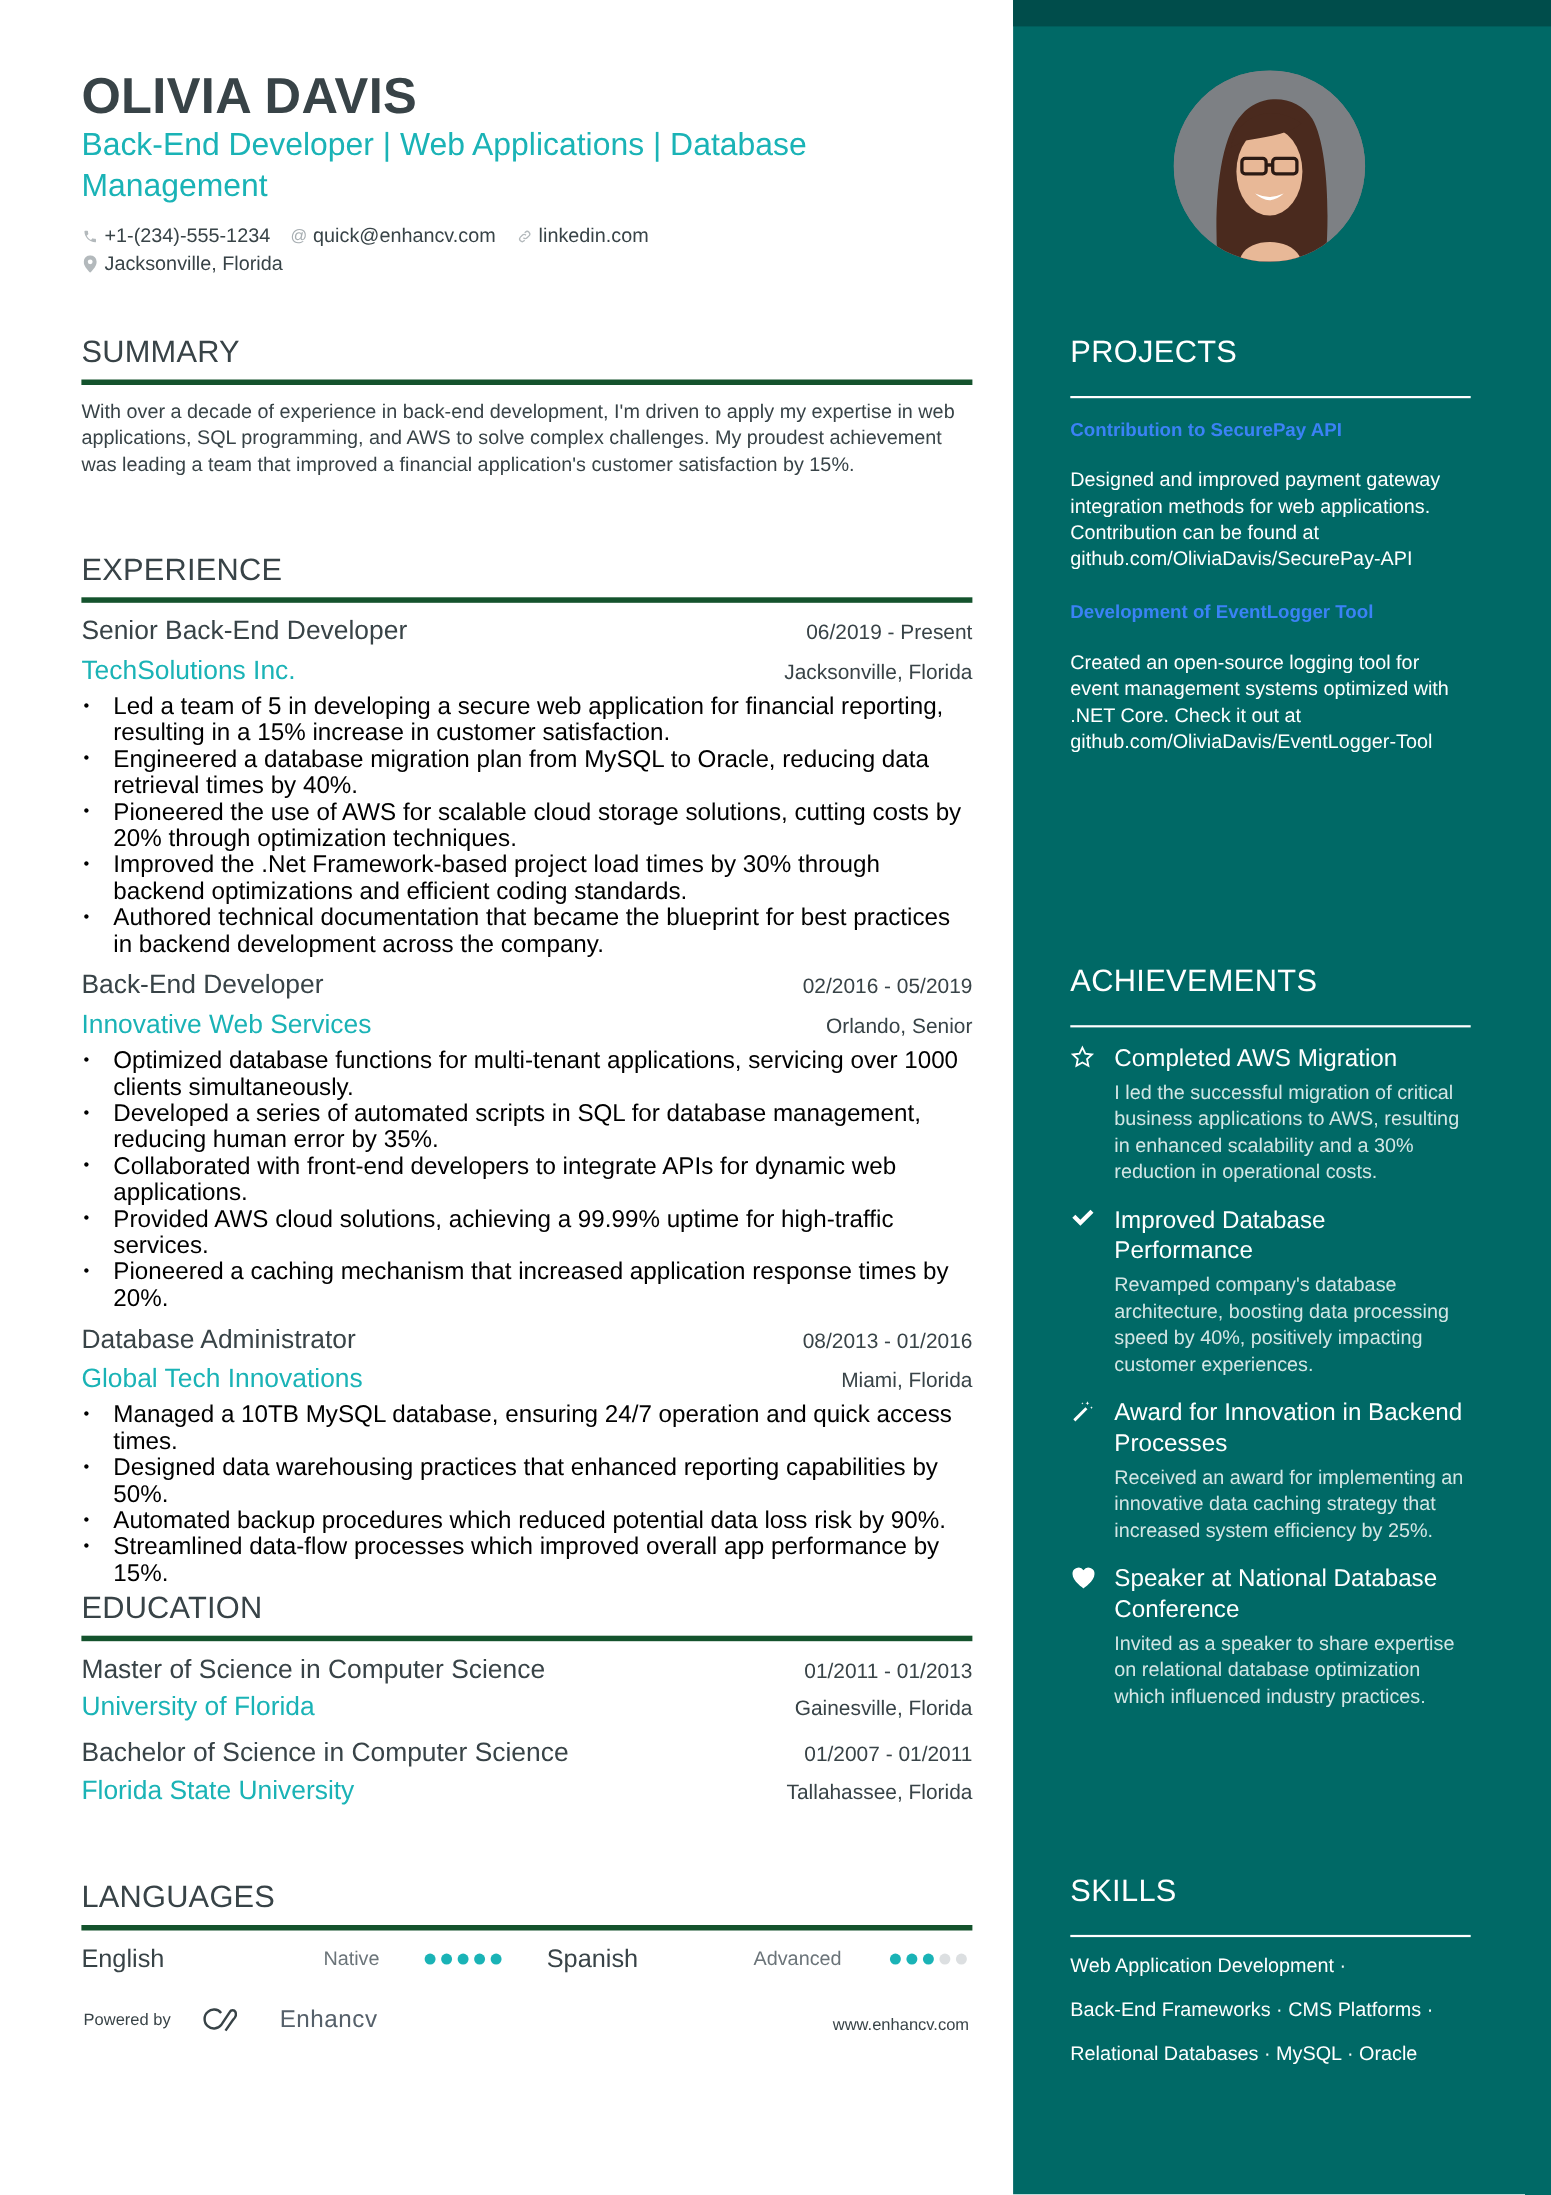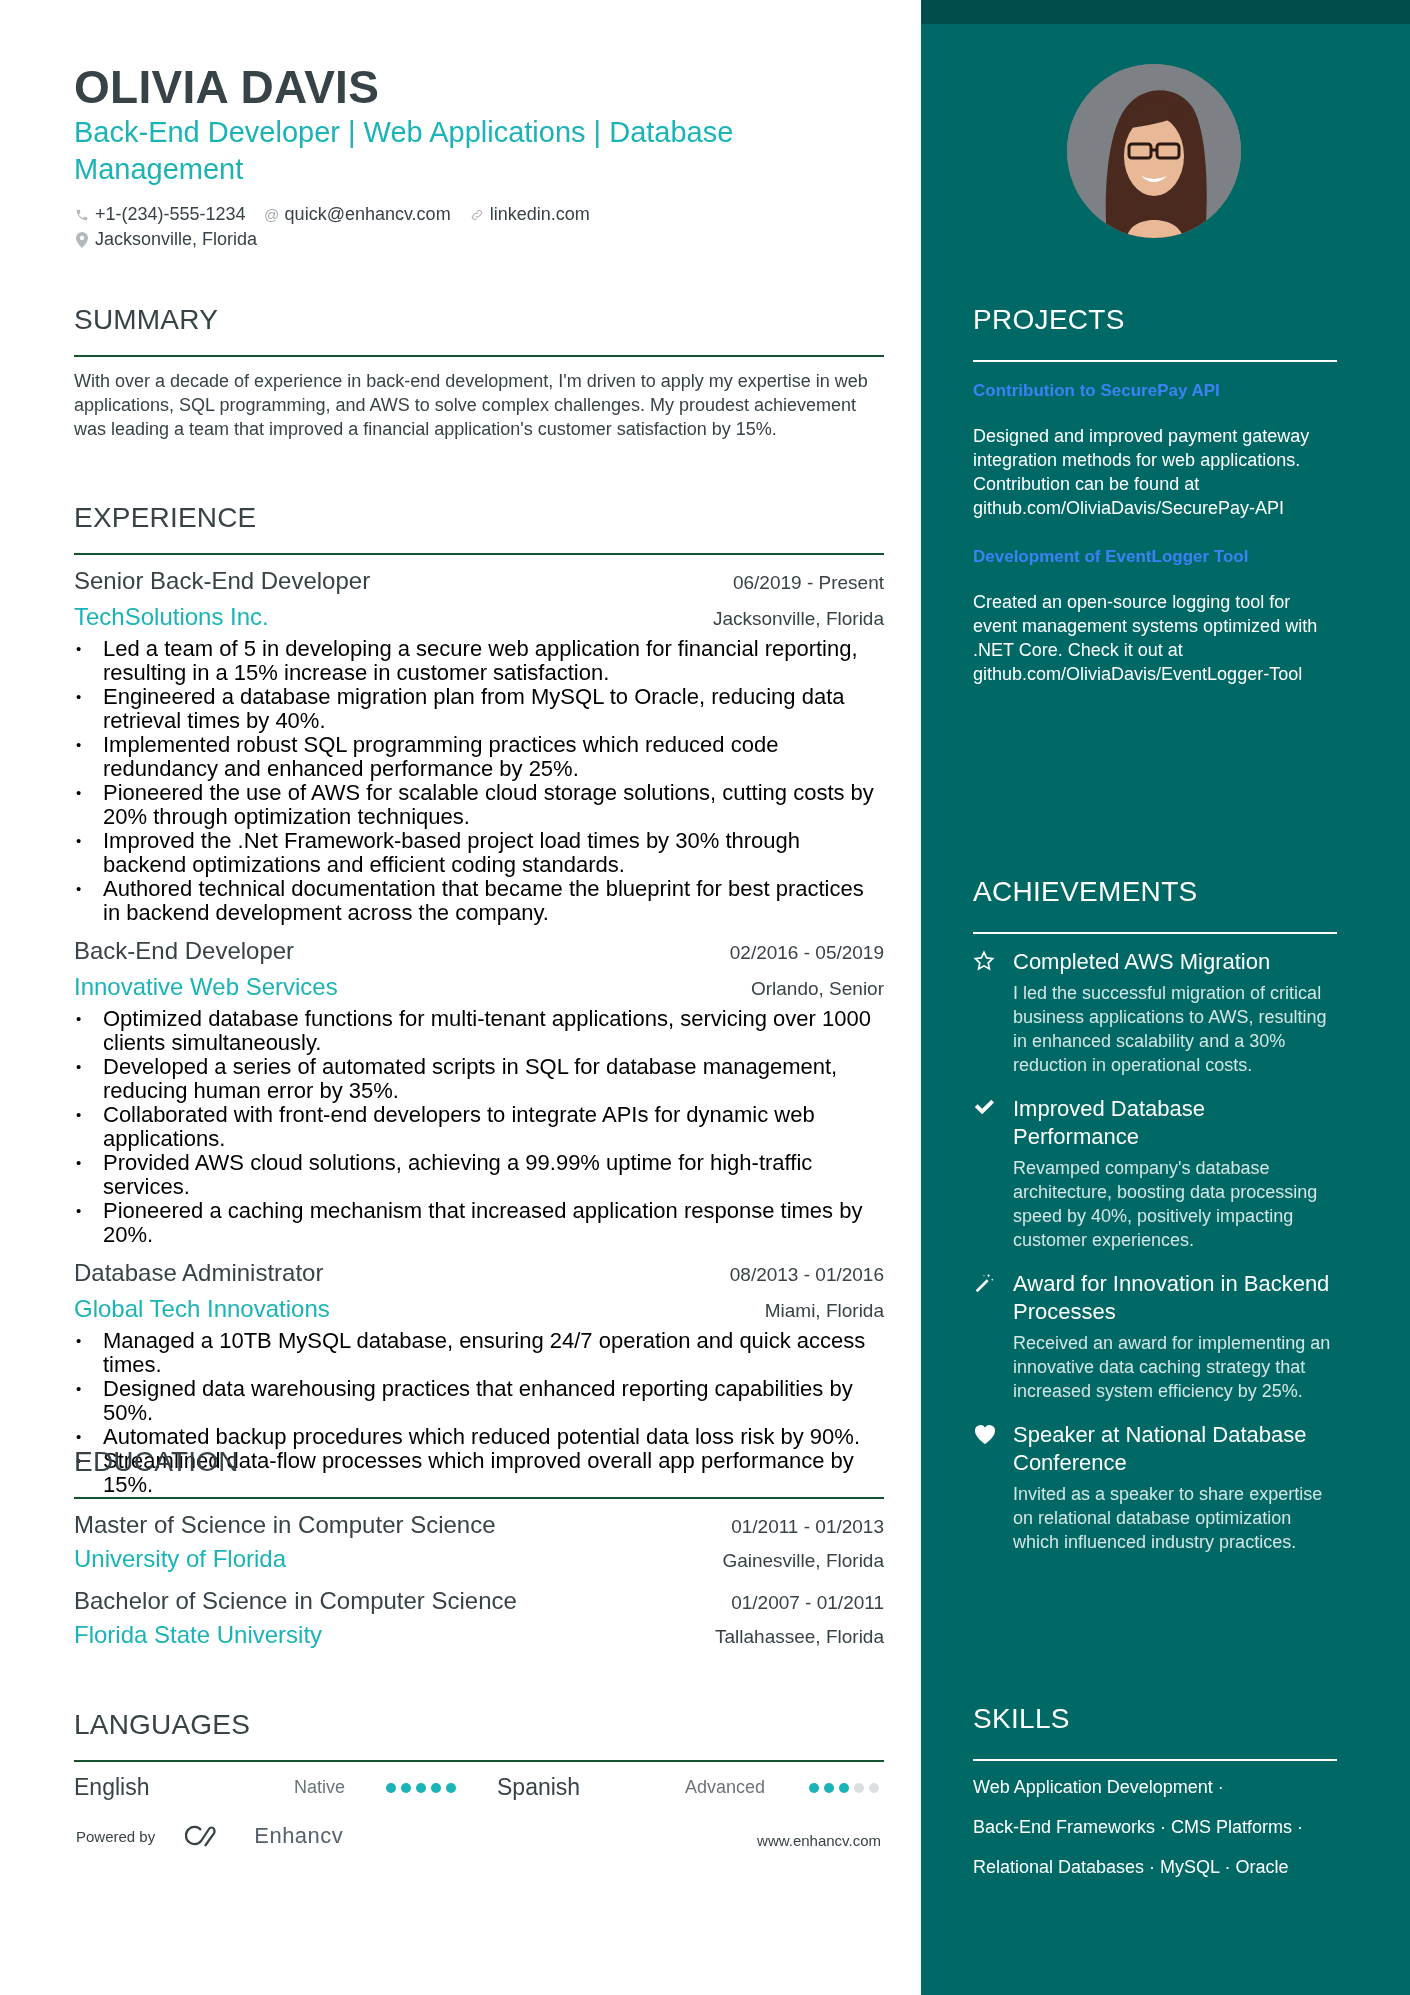--- a/index.html
+++ b/index.html
@@ -13,21 +13,21 @@
   
   .name { position: absolute; top: 60px; left: 74px; font-size: 46px; font-weight: bold; color: #384347; letter-spacing: 0.3px; }
   .headline { position: absolute; top: 114px; left: 74px; width: 780px; font-size: 29px; line-height: 37px; color: #1ab3b6; }
   .contacts { position: absolute; top: 202px; left: 74px; width: 800px; font-size: 18px; color: #384347; line-height: 25px; }
   .contact-row { display: flex; align-items: center; gap: 18px; }
   .contact-item { display: inline-flex; align-items: center; gap: 5px; }
   .contact-item .ic { color: #a7aeb2; font-size: 15px; width: 16px; display: inline-flex; justify-content: center; }
 
   
   .section { position: absolute; left: 74px; width: 810px; }
-  .sec-title { font-size: 28px; color: #384347; letter-spacing: 0.2px; padding-bottom: 19px; border-bottom: 2px solid #14532d; margin-bottom: 12px; }
+  .sec-title { font-size: 28px; color: #384347; letter-spacing: 0.2px; padding-bottom: 9px; border-bottom: 5px solid #14532d; margin-bottom: 12px; }
   .summary-text { font-size: 18px; line-height: 24px; color: #384347; }
 
   .job { margin-bottom: 12px; }
   .job-row { display: flex; justify-content: space-between; align-items: baseline; }
   .job-title { font-size: 24px; color: #384347; }
   .job-date { font-size: 19px; color: #384347; }
   .job-company { font-size: 24px; color: #1ab3b6; margin-top: 8px; }
   .job-loc { font-size: 19px; color: #384347; }
   .bullets { list-style: none; margin-top: 6px; }
   .bullets li { position: relative; padding-left: 29px; font-size: 22px; line-height: 24px; color: #000000; }
@@ -117,21 +117,20 @@
       <span class="job-title">Senior Back-End Developer</span>
       <span class="job-date">06/2019 - Present</span>
     </div>
     <div class="job-row">
       <span class="job-company">TechSolutions Inc.</span>
       <span class="job-loc">Jacksonville, Florida</span>
     </div>
     <ul class="bullets">
       <li>Led a team of 5 in developing a secure web application for financial reporting, resulting in a 15% increase in customer satisfaction.</li>
       <li>Engineered a database migration plan from MySQL to Oracle, reducing data retrieval times by 40%.</li>
-      <li>Implemented robust SQL programming practices which reduced code redundancy and enhanced performance by 25%.</li>
       <li>Pioneered the use of AWS for scalable cloud storage solutions, cutting costs by 20% through optimization techniques.</li>
       <li>Improved the .Net Framework-based project load times by 30% through backend optimizations and efficient coding standards.</li>
       <li>Authored technical documentation that became the blueprint for best practices in backend development across the company.</li>
     </ul>
   </div>
 
   <div class="job">
     <div class="job-row">
       <span class="job-title">Back-End Developer</span>
       <span class="job-date">02/2016 - 05/2019</span>

